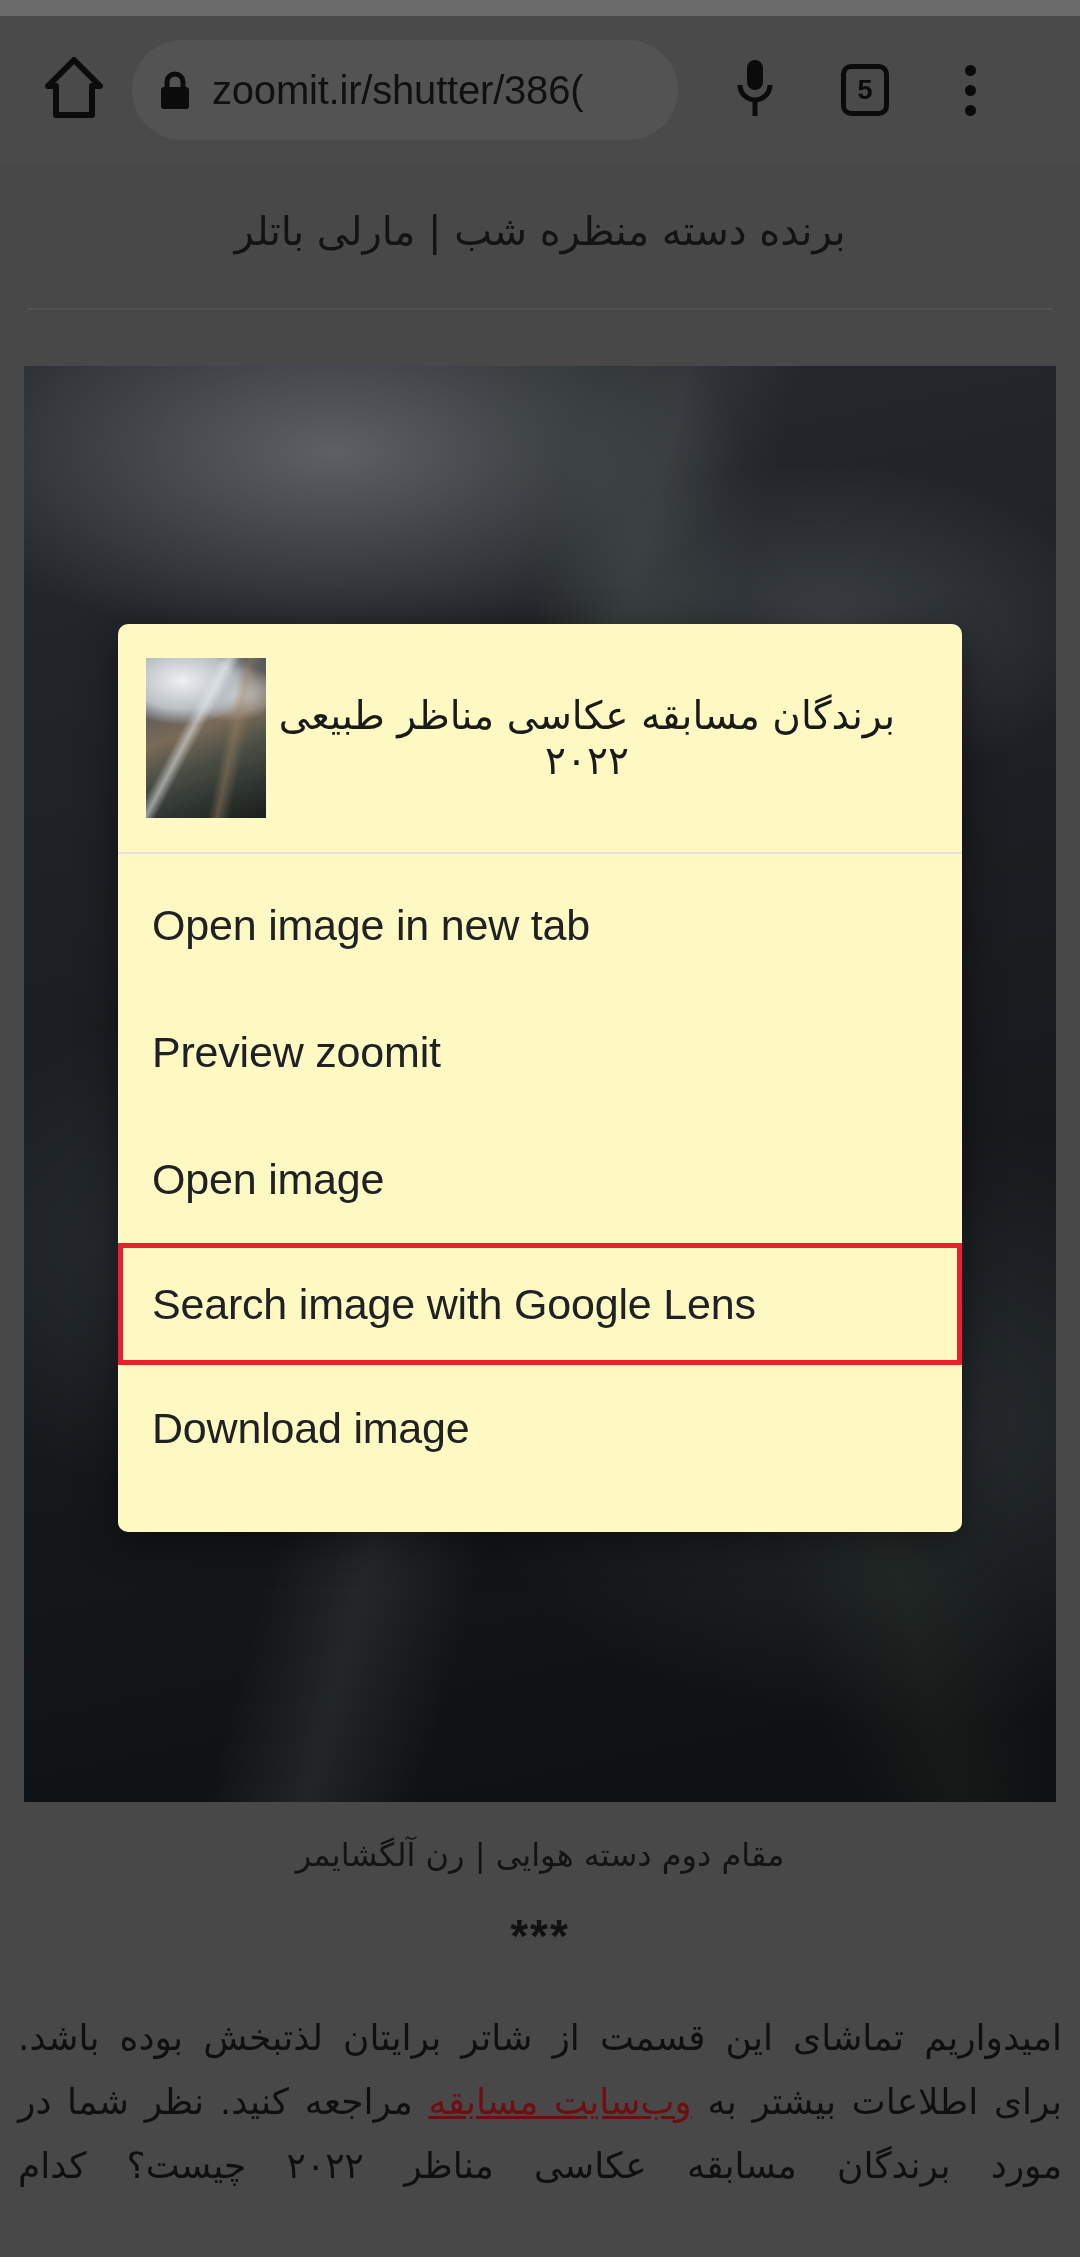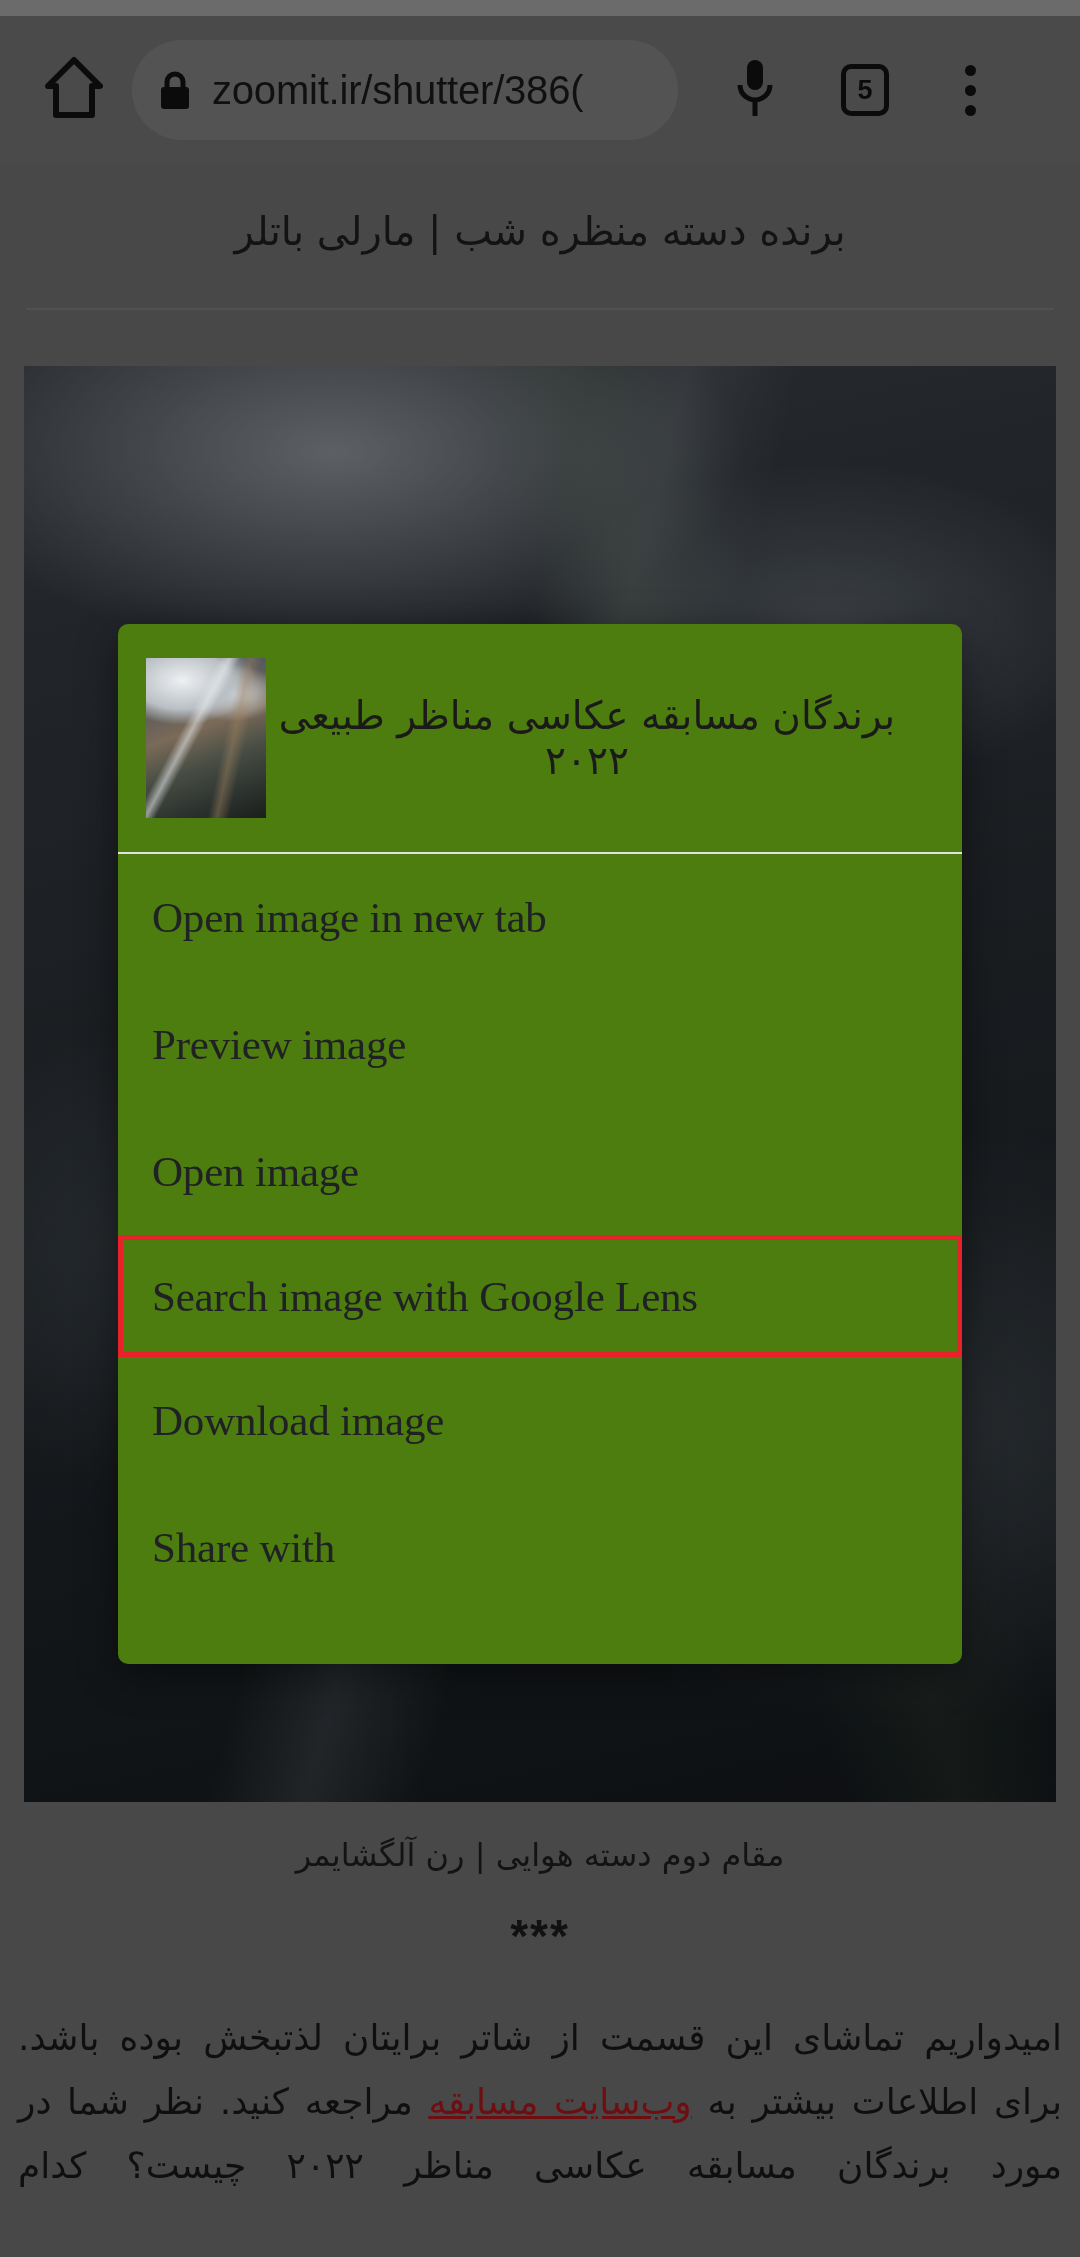--- a/index.html
+++ b/index.html
@@ -122,22 +122,22 @@
   }
   .ad-logo {
     flex:1 1 auto; height:152px; background:#6e6e6e;
     display:flex; align-items:center; justify-content:flex-start;
     padding-left:36px; position:relative;
   }
 
   
   .scrim { position:absolute; inset:0; background:rgba(0,0,0,0.32); }
   .menu {
-    position:absolute; left:118px; top:608px; width:844px; height:1040px;
-    background:#4d7c0f; border-radius:10px;
+    position:absolute; left:118px; top:608px; width:844px; height:908px;
+    background:#fef9c3; border-radius:10px;
     box-shadow:0 10px 40px rgba(0,0,0,.45);
     overflow:hidden;
   }
   .menu-head {
     height:230px; display:flex; align-items:center; padding:0 28px;
     border-bottom:2px solid #e2e2e2; direction:rtl;
   }
   .thumb {
     width:120px; height:160px; flex:0 0 auto; order:2;
     background:
@@ -150,21 +150,21 @@
     content:""; position:absolute; inset:0;
     background:
       linear-gradient(118deg, transparent 36%, rgba(235,238,240,.55) 41%, transparent 46%),
       linear-gradient(102deg, transparent 62%, rgba(160,130,98,.45) 68%, transparent 76%);
   }
   .menu-title {
     order:1; flex:1 1 auto; text-align:center; padding-right:26px;
     font-size:39px; color:#1a1a1a; direction:rtl;
     font-family:"DejaVu Sans","Liberation Sans",sans-serif;
   }
-  .menu-list { padding-top:0;font-family:Liberation Serif, serif; }
+  .menu-list { padding-top:8px; }
   .menu-item {
     height:127px; display:flex; align-items:center; padding-left:34px;
     font-size:43px; color:#202124; letter-spacing:-0.2px;
   }
   .menu-item.hl {
     border:5px solid #e8212a; height:122px; padding-left:29px;
   }
 </style>
 </head>
 <body>
@@ -247,21 +247,21 @@
 
   <div class="menu">
 
     <div class="menu-head">
       <div class="thumb"></div>
       <div class="menu-title">برندگان مسابقه عکاسی مناظر طبیعی ۲۰۲۲</div>
     </div>
 
     <div class="menu-list">
       <div class="menu-item">Open image in new tab</div>
-      <div class="menu-item">Preview image</div>
+      <div class="menu-item">Preview zoomit</div>
       <div class="menu-item">Open image</div>
       <div class="menu-item hl">Search image with Google Lens</div>
       <div class="menu-item">Download image</div>
       <div class="menu-item">Share with</div>
     </div>
   </div>
 
 </div>
 
 </body></html>

